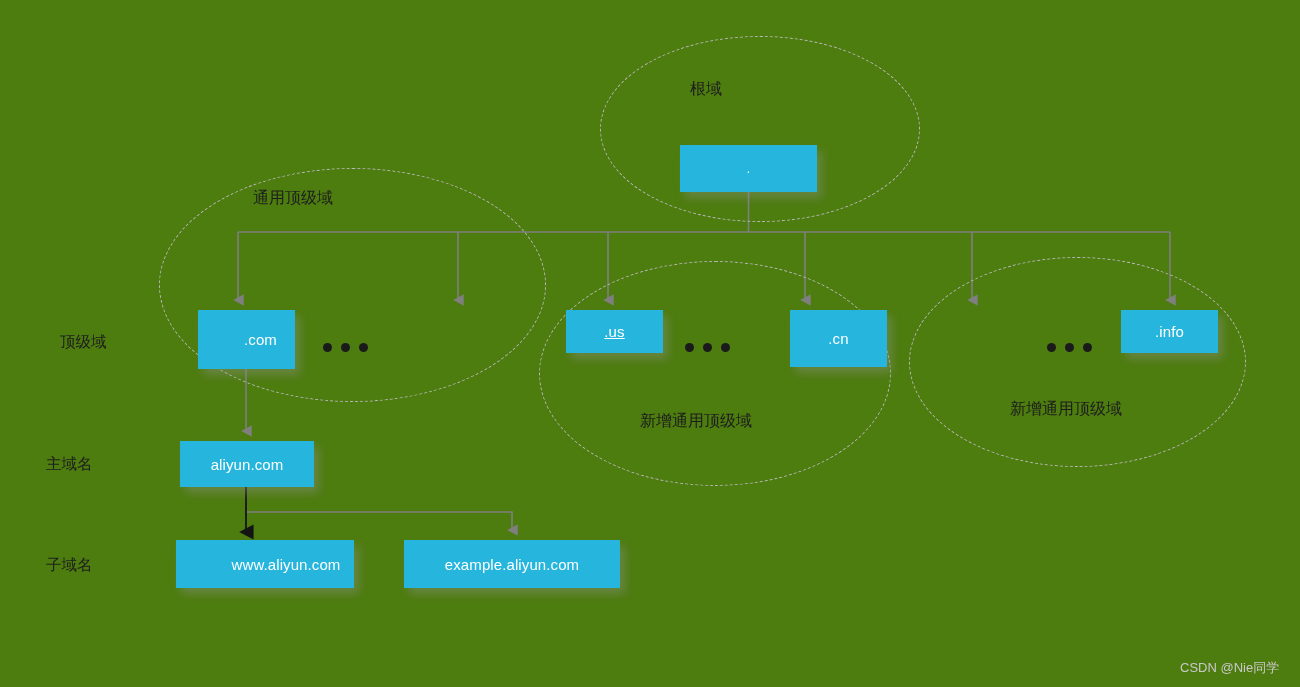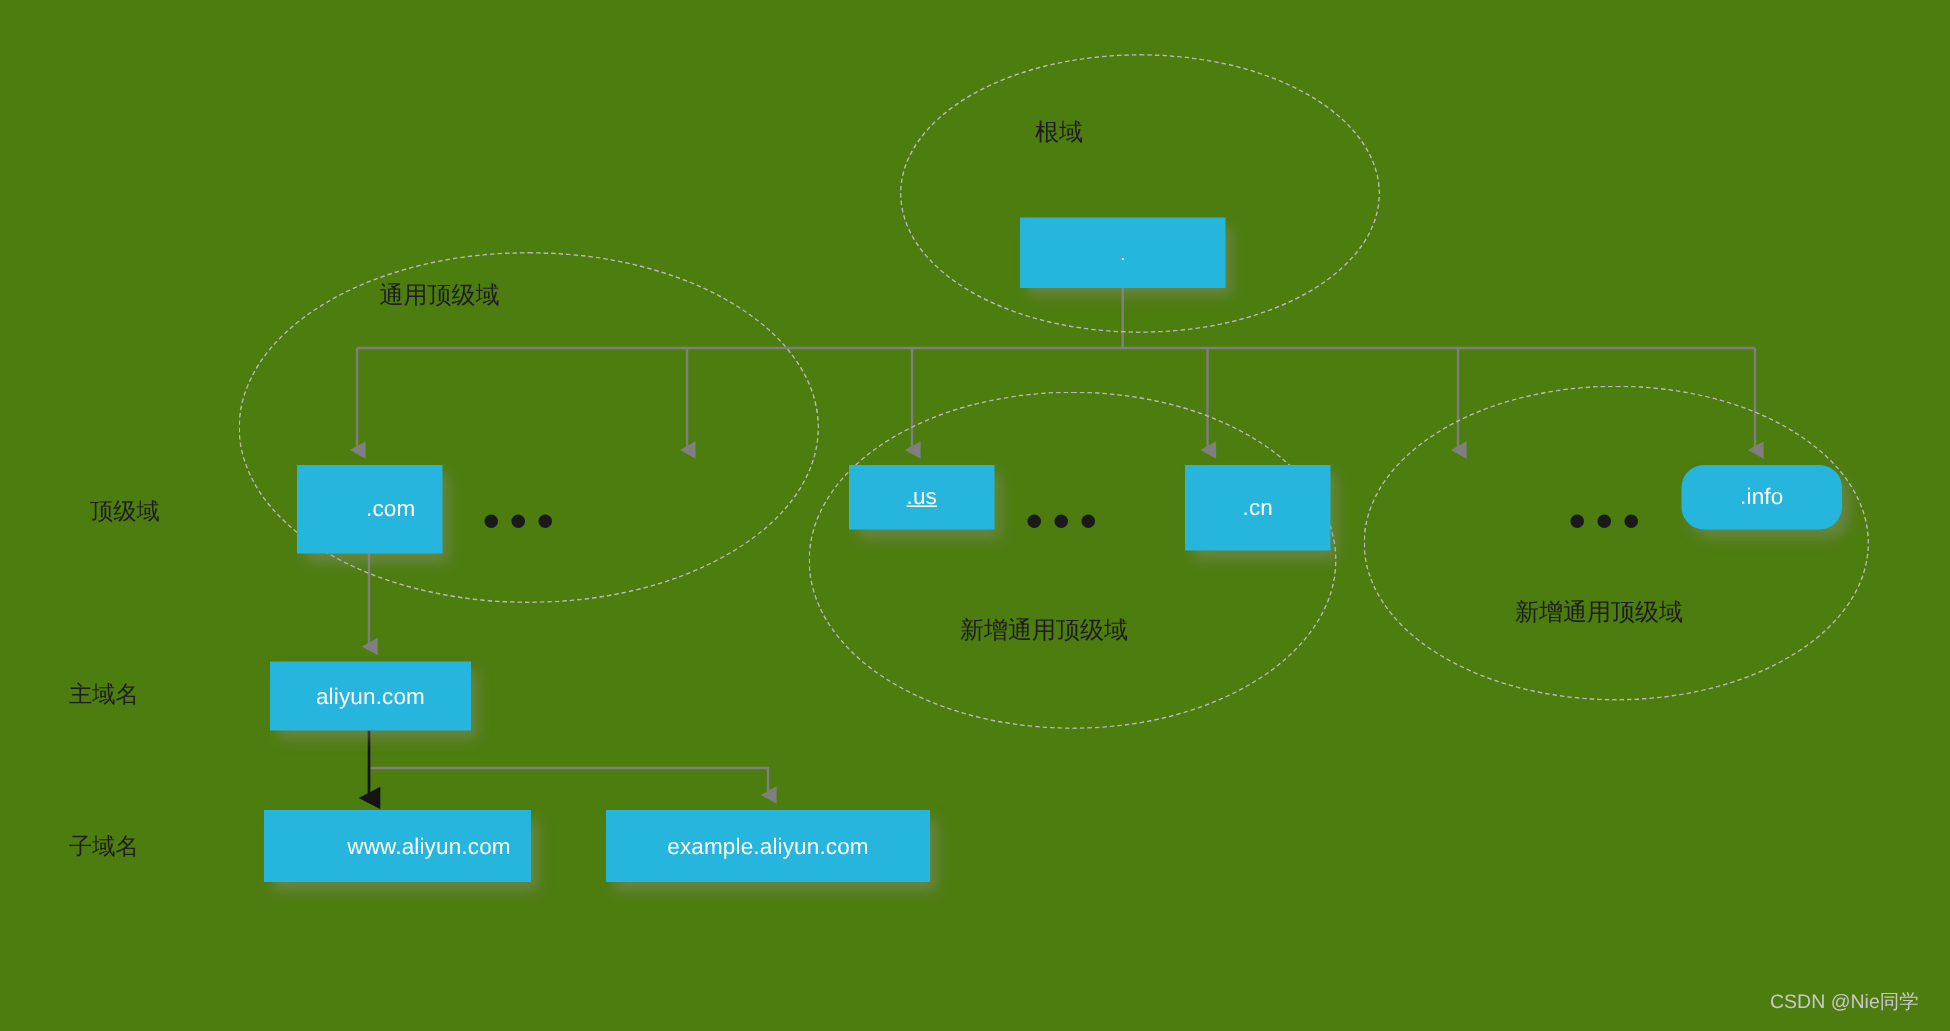--- a/index.html
+++ b/index.html
@@ -126,21 +126,21 @@
 
   <div class="row-label" style="left:46px; top:333px;margin-left:14px;">顶级域</div>
   <div class="row-label" style="left:46px; top:455px;">主域名</div>
   <div class="row-label" style="left:46px; top:556px;">子域名</div>
 
   <div class="node root-node" style="left:680px; top:145px; width:137px; height:47px;">.</div>
 
   <div class="node" style="left:198px; top:310px; width:97px; height:59px;padding-left:28px;">.com</div>
   <div class="node" style="left:566px; top:310px; width:97px; height:43px;text-decoration:underline;">.us</div>
   <div class="node" style="left:790px; top:310px; width:97px; height:57px;">.cn</div>
-  <div class="node" style="left:1121px; top:310px; width:107px; height:43px;border-radius:15px;">.info</div>
+  <div class="node" style="left:1121px; top:310px; width:97px; height:43px;">.info</div>
 
   <div class="node" style="left:180px; top:441px; width:134px; height:46px;">aliyun.com</div>
 
   <div class="node" style="left:176px; top:540px; width:178px; height:48px;padding-left:42px;">www.aliyun.com</div>
   <div class="node" style="left:404px; top:540px; width:216px; height:48px;">example.aliyun.com</div>
 
   <div class="dots" style="left:323px; top:343px;">
     <i></i>
     <i></i>
     <i></i>

